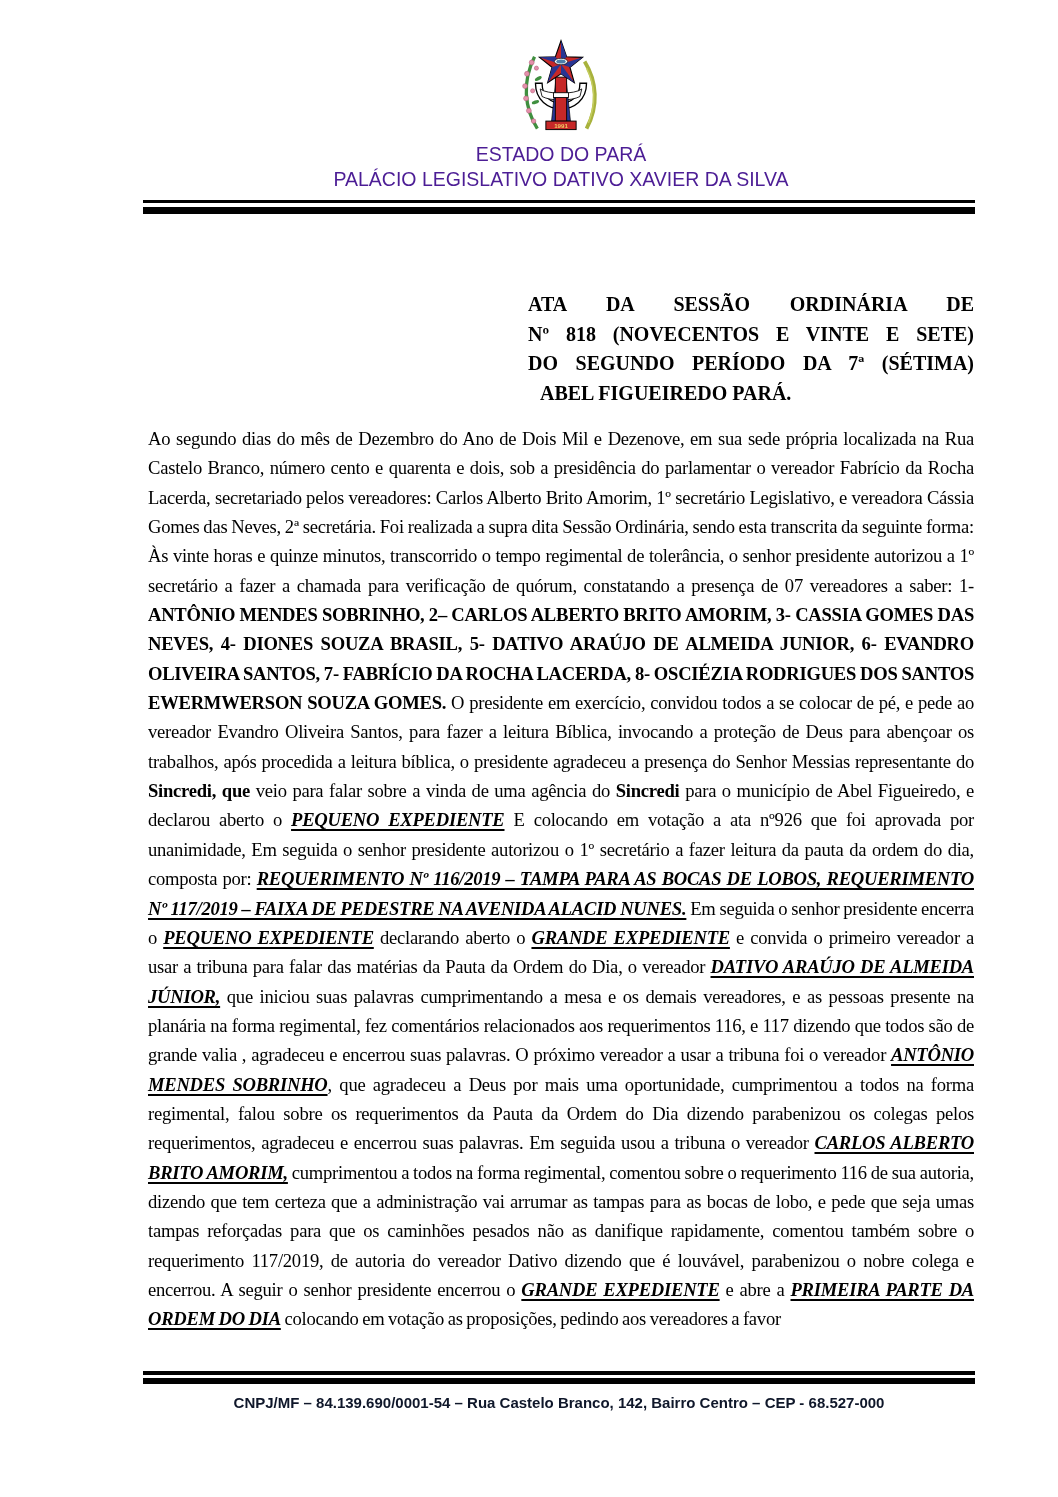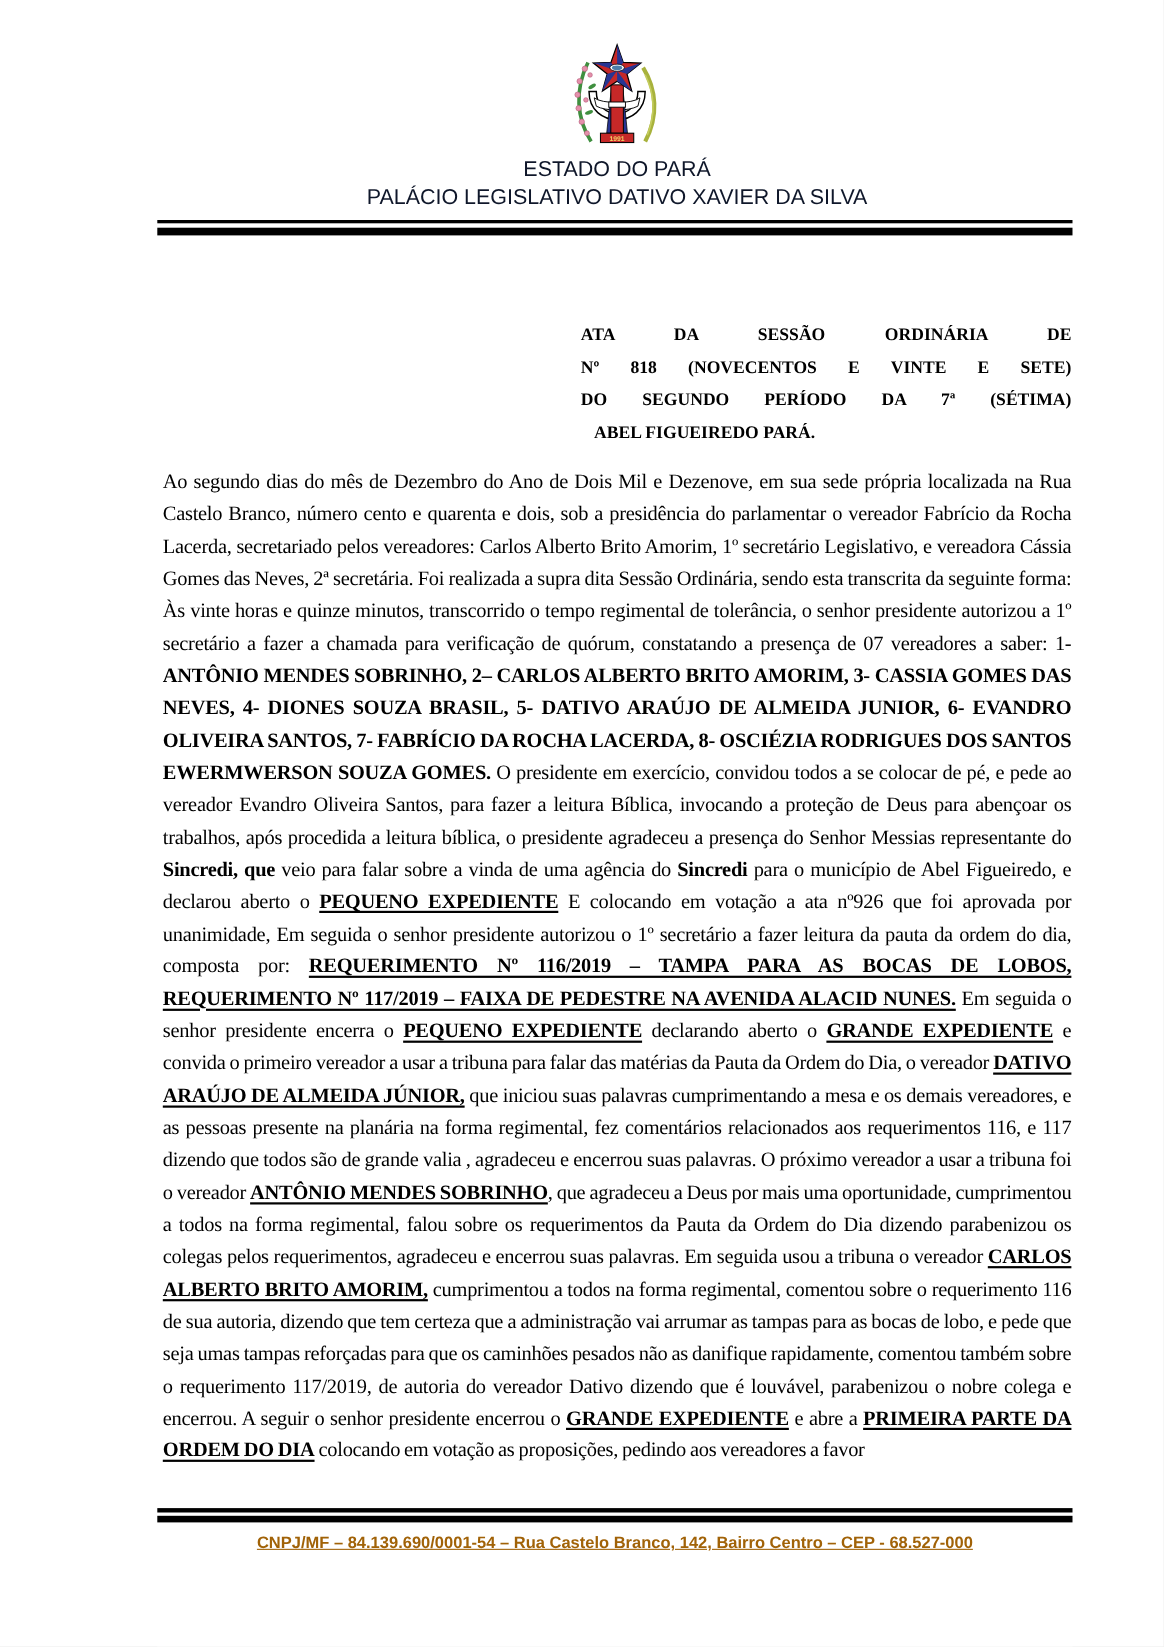--- a/index.html
+++ b/index.html
@@ -12,69 +12,68 @@
     padding:0 84px 0 148px;
     overflow:hidden;
     color:#000;
   }
   
   .header{padding-top:36px;text-align:center;}
   .logo{display:block;margin:0 auto;width:106px;height:104px;}
   .org-lines{
     font-family:"Liberation Sans",sans-serif;
     font-size:19.5px;line-height:24.5px;
-    color:#0f172a;letter-spacing:0;
+    color:#4c1d95;letter-spacing:0;
     margin-top:2px;
   }
   .rule{margin-left:-5px;margin-right:-1px;}
   .rule-top{margin-top:9px;}
   .rule-top .thin{height:3px;background:#000;}
   .rule-top .thick{height:7px;background:#000;margin-top:4px;}
   
   .title-block{
     margin-top:76px;
     margin-left:380px;
     width:446px;
     font-family:"Liberation Serif","DejaVu Serif",serif;
     font-weight:bold;
-    font-size:16px;
+    font-size:20px;
     line-height:29.5px;
   }
   .title-line{text-align:justify;text-align-last:justify;text-justify:inter-word;}
   .title-line:last-child{text-align-last:left;margin-left:12px;}
   
   .minutes{
     margin-top:16px;
     font-family:"Liberation Serif","DejaVu Serif",serif;
     font-size:18.6px;
     line-height:29.35px;
     text-align:justify;
     text-justify:inter-word;
     letter-spacing:-0.25px;
     word-spacing:-0.8px;
   }
   .minutes .b{font-weight:bold;}
-  .minutes .u{text-decoration:underline;text-decoration-thickness:2px;text-underline-offset:3px;}
+  .minutes .u{text-decoration:underline;text-decoration-thickness:2px;text-underline-offset:3px;font-style:italic;}
   
   .footer{
     position:absolute;
     left:143px;right:83px;top:1371px;bottom:0;
     background:#ffffff;
   }
   .rule-bottom .l1{height:4px;background:#000;}
   .rule-bottom .l2{height:6px;background:#000;margin-top:3px;}
   .footer-text{
     margin-top:8px;
     text-align:center;
     font-family:"Liberation Sans",sans-serif;
     font-weight:bold;
     font-size:15px;
     line-height:21px;
-    color:#a16207;
-    text-decoration:underline;
+    color:#0f172a;
   }
 </style>
 </head>
 <body>
 
 <div class="page">
 
   <div class="header">
 
     <svg class="logo" viewBox="0 0 110 110" xmlns="http://www.w3.org/2000/svg" aria-hidden="true">

